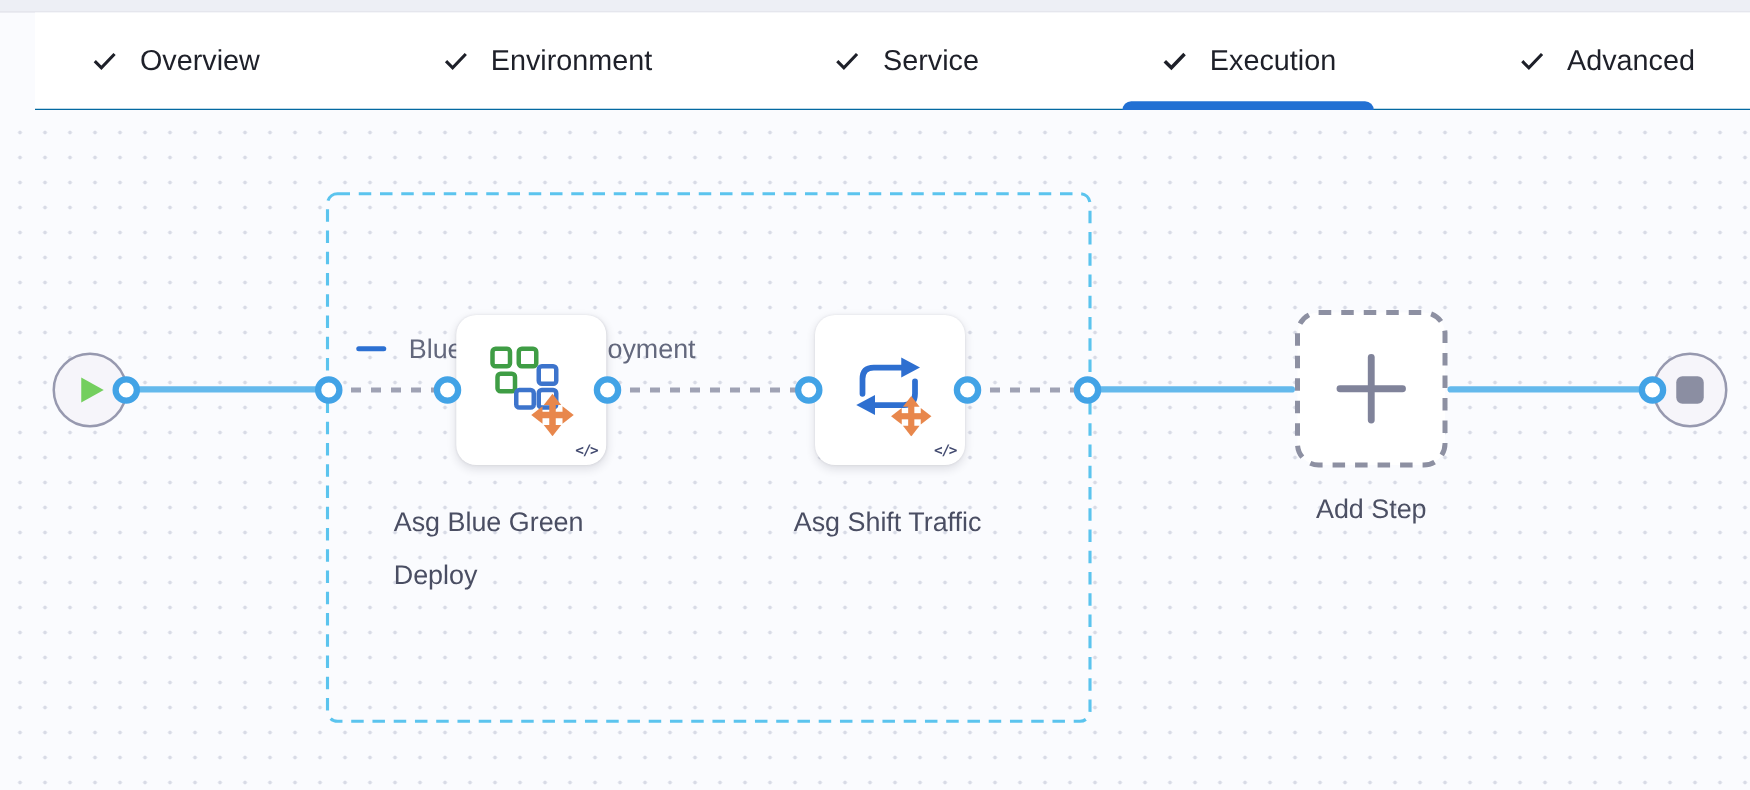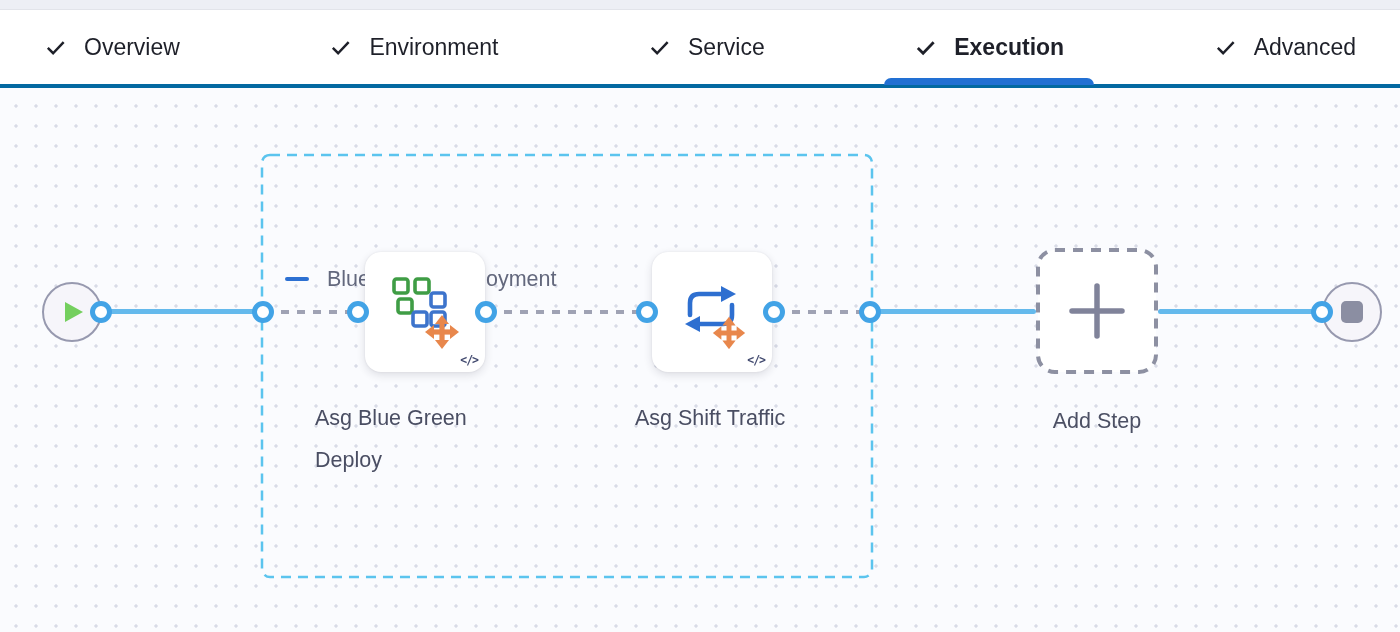--- a/index.html
+++ b/index.html
@@ -1,26 +1,26 @@
 <!DOCTYPE html>
 <html><head>
 <meta charset="utf-8">
 <style>
   * { box-sizing: border-box; margin: 0; padding: 0; }
   html,body { width:1400px; height:632px; overflow:hidden;
     font-family:"Liberation Sans","DejaVu Sans",sans-serif; background:#fafbfe; }
 
   
   .top-strip { height:10px; background:#edeff5; border-bottom:1px solid #e2e4ea; }
-  .tab-bar { height:78px; background:#ffffff; border-bottom:4px solid #0369a1;
-    display:flex; align-items:stretch; justify-content:space-between; padding:0 14px; }
+  .tab-bar { height:78px; background:#ffffff; border-bottom:1px solid #0369a1;
+    display:flex; align-items:stretch; justify-content:space-between; padding:0 14px;margin-left:28px; }
   .tab { display:flex; align-items:center; gap:17px; padding:0 30px; position:relative;
     font-size:23px; color:#1e2029; cursor:pointer; }
   .tab .chk { display:flex; align-items:center; }
-  .tab.active { font-weight:bold; }
+  .tab.active { font-weight:normal; }
   .tab.active::after { content:""; position:absolute; left:0; right:0; bottom:-1px;
     height:7px; background:#2270d3; border-radius:7px 7px 0 0; }
 
   
   .canvas { position:relative; width:1400px; height:543px; background-color:#fafbfe;
     background-image:radial-gradient(circle, #d8dbe6 1.5px, transparent 1.7px);
     background-size:20px 20px; background-position:6px 8px; overflow:hidden; }
 
   
   .solid-line { position:absolute; top:221px; height:5px; background:#64b9ec; border-radius:3px; z-index:1; }
@@ -50,21 +50,21 @@
     display:flex; align-items:center; justify-content:center; cursor:pointer; }
   .code-badge { position:absolute; right:7px; bottom:5px; font-family:"DejaVu Sans Mono",monospace;
     font-size:11.5px; font-weight:bold; color:#434b70; letter-spacing:-1px; }
 
   .step-label { position:absolute; top:309px; width:220px; text-align:left;
     font-size:21.5px; line-height:42px; color:#4a4e63; z-index:4; }
 
   
   .add-step-box { position:absolute; left:1035px; top:159px; width:124px; height:128px;
     z-index:5; cursor:pointer; }
-  .add-step-label { position:absolute; left:1035px; top:321px; width:124px; text-align:center;
+  .add-step-label { position:absolute; left:1035px; top:307px; width:124px; text-align:center;
     font-size:21.5px; color:#4c5064; z-index:4; }
 </style>
 </head>
 <body>
 
 <div class="top-strip"></div>
 
 <div class="tab-bar">
   <div class="tab">
     <span class="chk">

